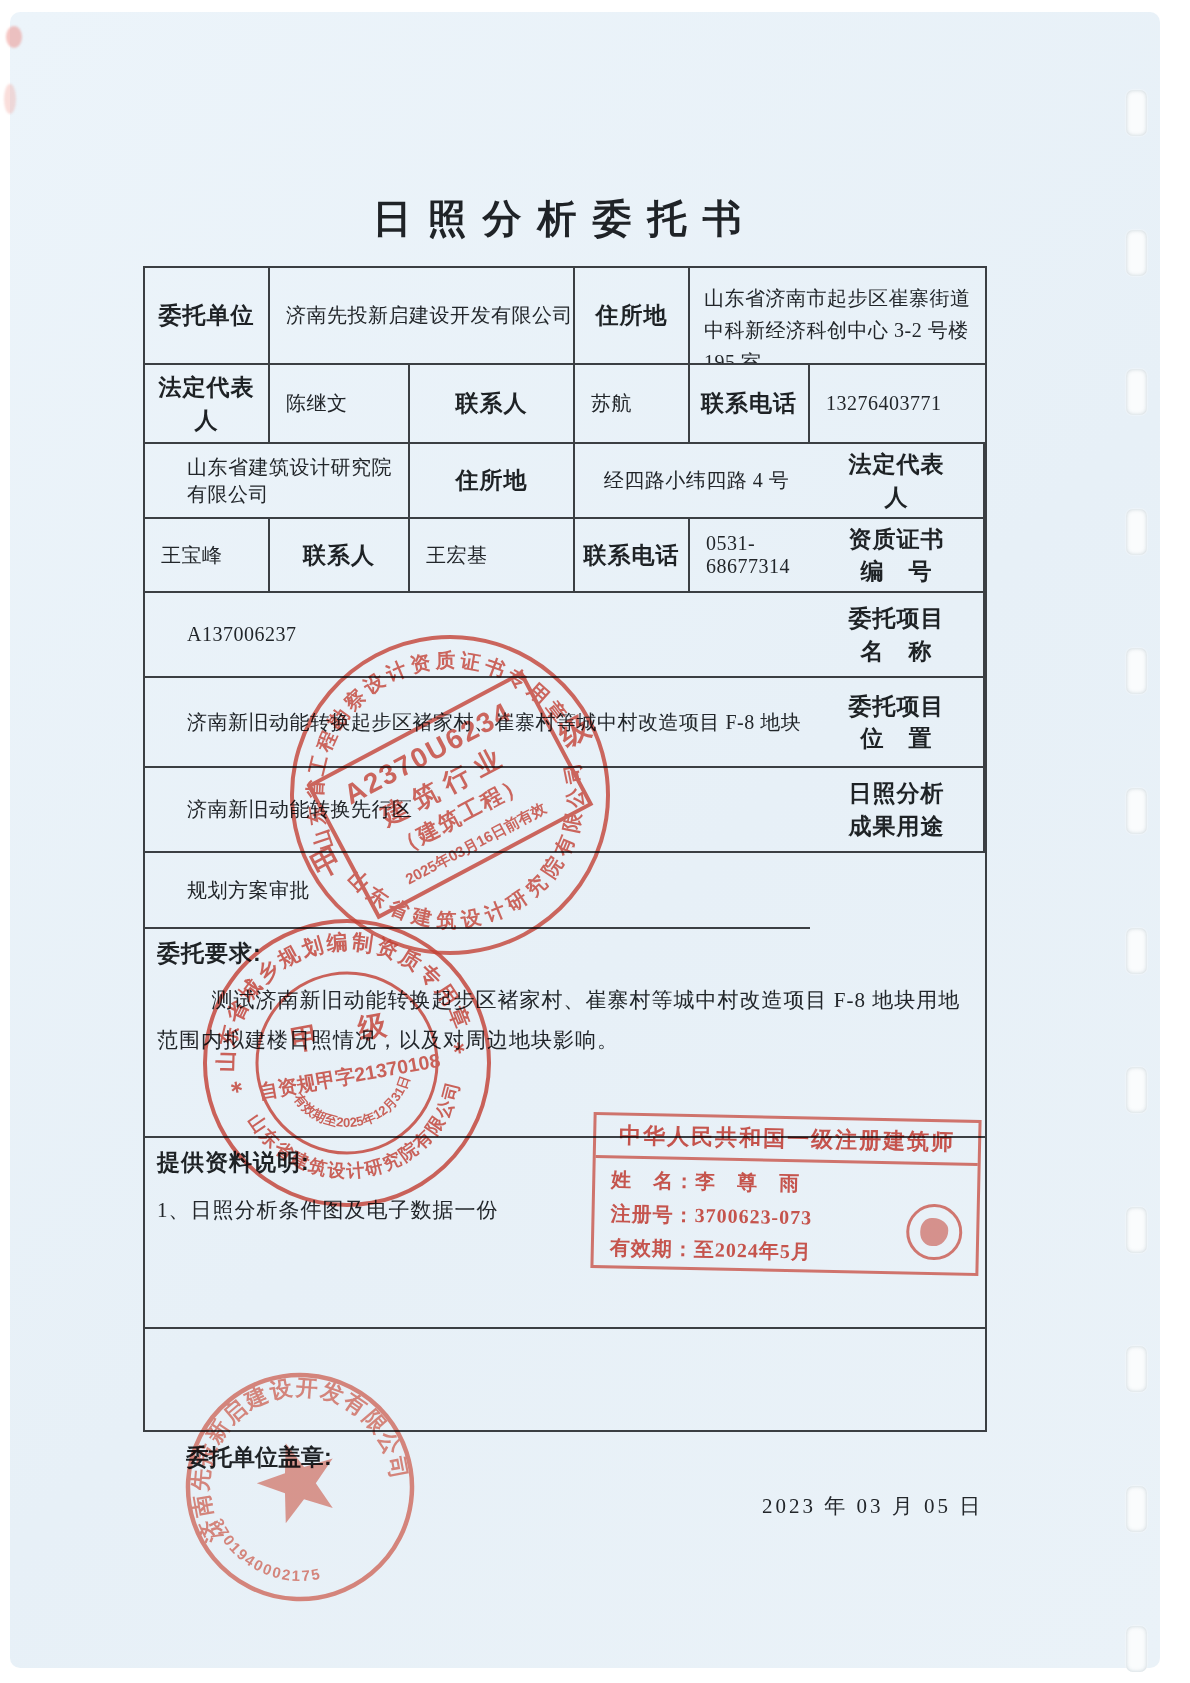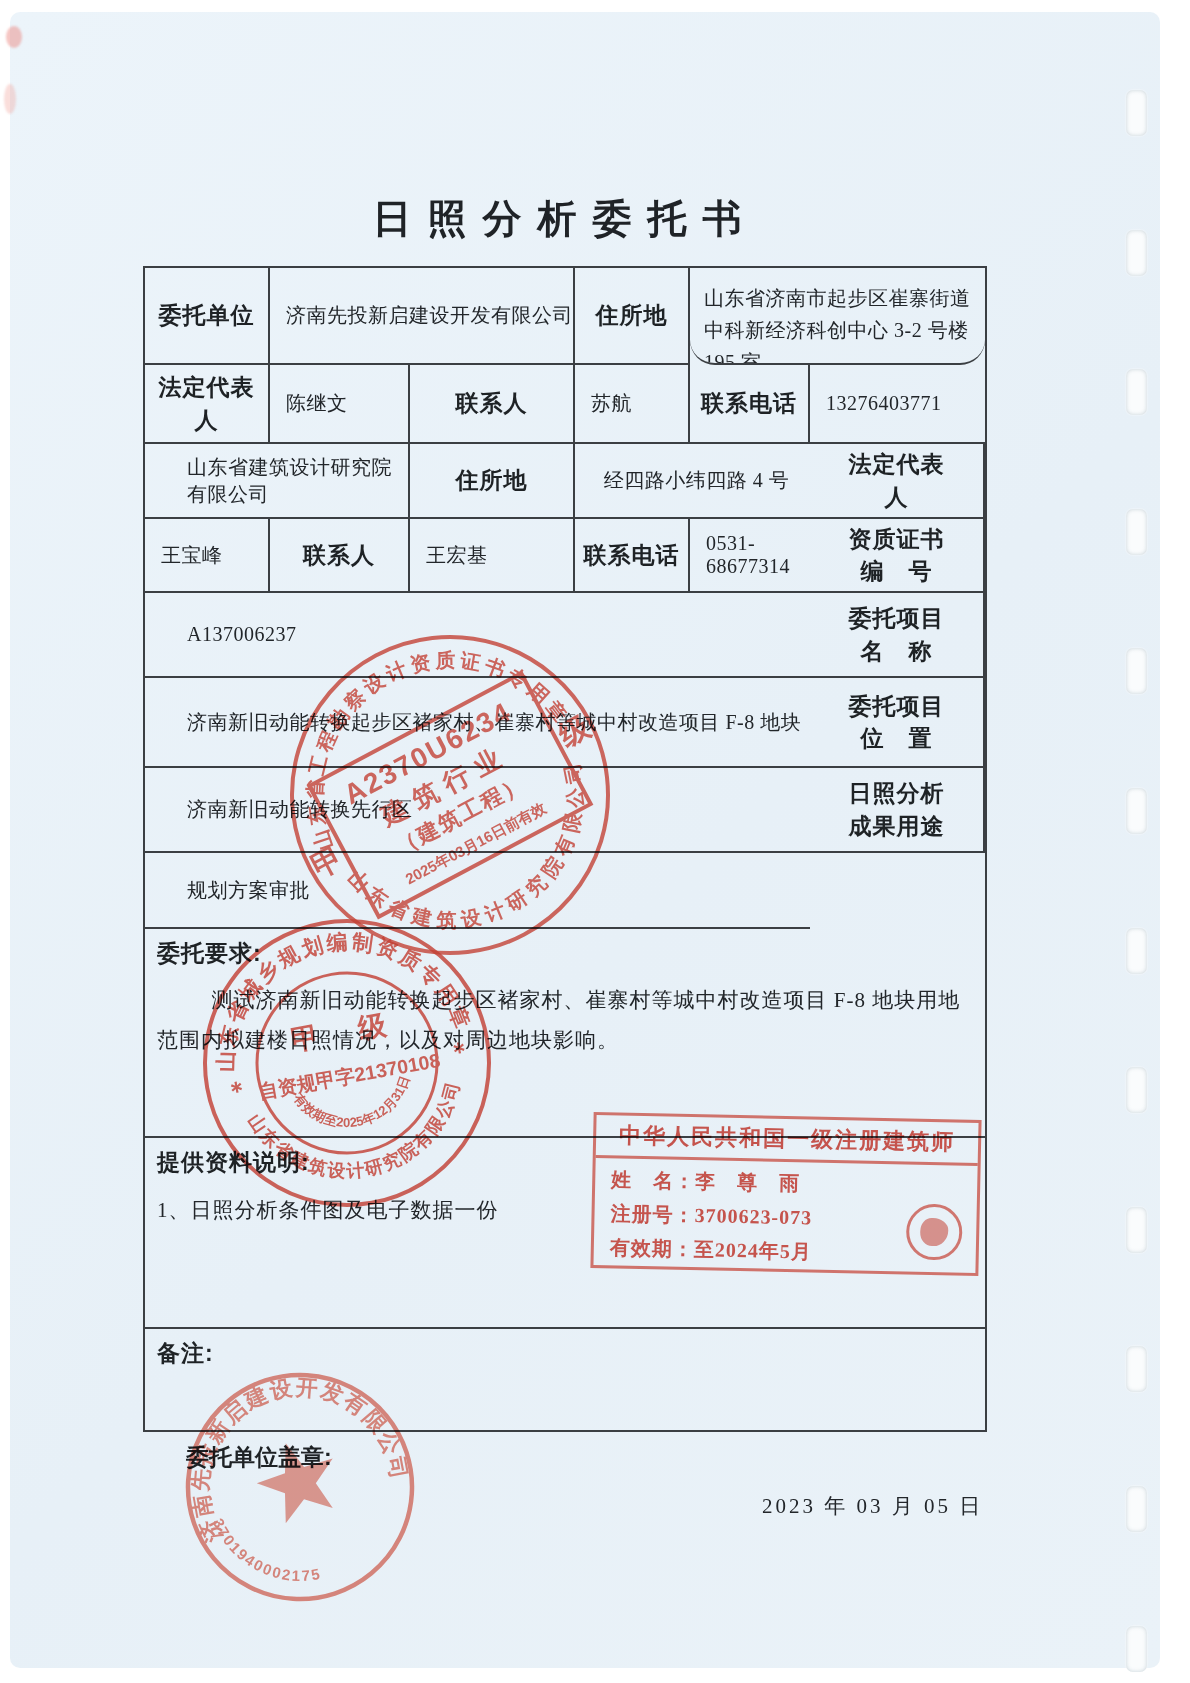--- a/index.html
+++ b/index.html
@@ -45,21 +45,21 @@
   .no-r{border-right:none;}
   .no-b{border-bottom:none;}
   .lbl{
     justify-content:center;text-align:center;
     font-family:"Liberation Sans", sans-serif;font-weight:bold;
     font-size:23px;line-height:1.4;white-space:pre-line;color:#1e2225;letter-spacing:1px;
   }
   .val{font-size:20px;padding-left:16px;color:#22262a;letter-spacing:.5px;}
   .val.pad-lg{padding-left:42px;}
   .val.center{justify-content:center;padding-left:8px;text-align:center;}
-  .val.addr{padding:10px 14px;line-height:1.6;align-items:flex-start;padding-top:14px;border-radius:25px;}
+  .val.addr{padding:10px 14px;line-height:1.6;align-items:flex-start;padding-top:14px;}
   .sec{
     flex-direction:column;align-items:flex-start;justify-content:flex-start;
     padding:9px 12px;
   }
   .sec .h{
     margin:0;font-family:"Liberation Sans", sans-serif;font-weight:bold;
     font-size:23px;letter-spacing:1px;color:#1e2225;
   }
   .sec .p{
     margin:12px 0 0;font-size:21px;line-height:1.9;text-indent:2.6em;
@@ -168,23 +168,20 @@
   <div class="cell sec no-r" style="grid-column:1 / -1">
     <div class="h">委托要求:</div>
     <div class="p">测试济南新旧动能转换起步区褚家村、崔寨村等城中村改造项目 F-8 地块用地范围内拟建楼日照情况，以及对周边地块影响。</div>
   </div>
 
   <div class="cell sec no-r" style="grid-column:1 / -1">
     <div class="h">提供资料说明:</div>
     <div class="p noindent">1、日照分析条件图及电子数据一份</div>
   </div>
 
-  <div class="cell sec no-r no-b" style="grid-column:1 / -1">
-    <div class="h">备注:</div>
-  </div>
 </div>
 
 <div class="seal-label">委托单位盖章:</div>
 <div class="date">2023 年 03 月 05 日</div>
 
 <div class="architect">
   <div class="hdr">中华人民共和国一级注册建筑师</div>
   <div class="bd">
     <div>姓　名：李　尊　雨</div>
     <div>注册号：3700623-073</div>

